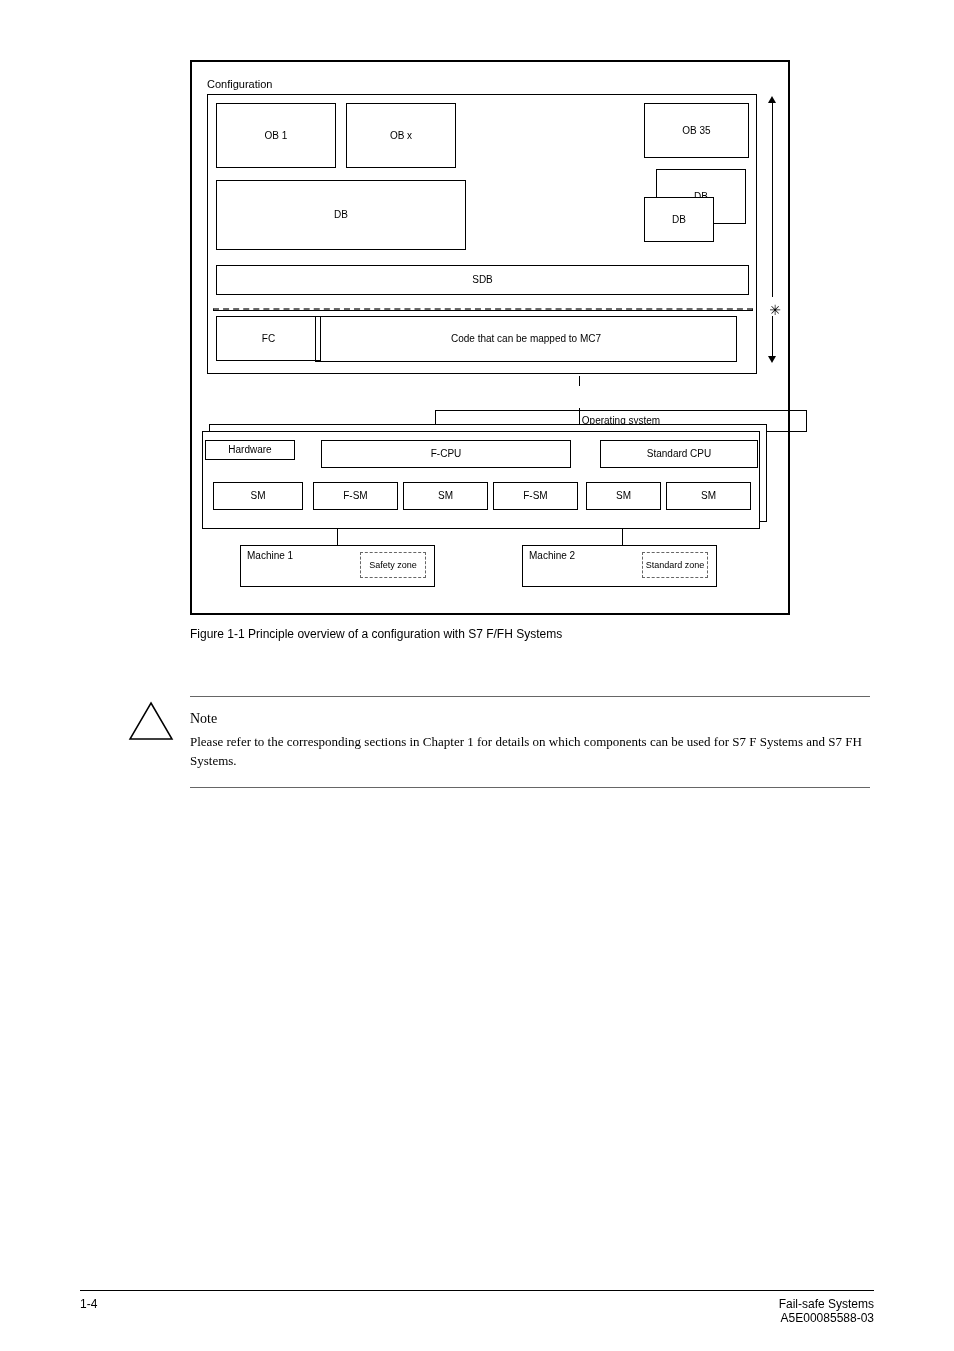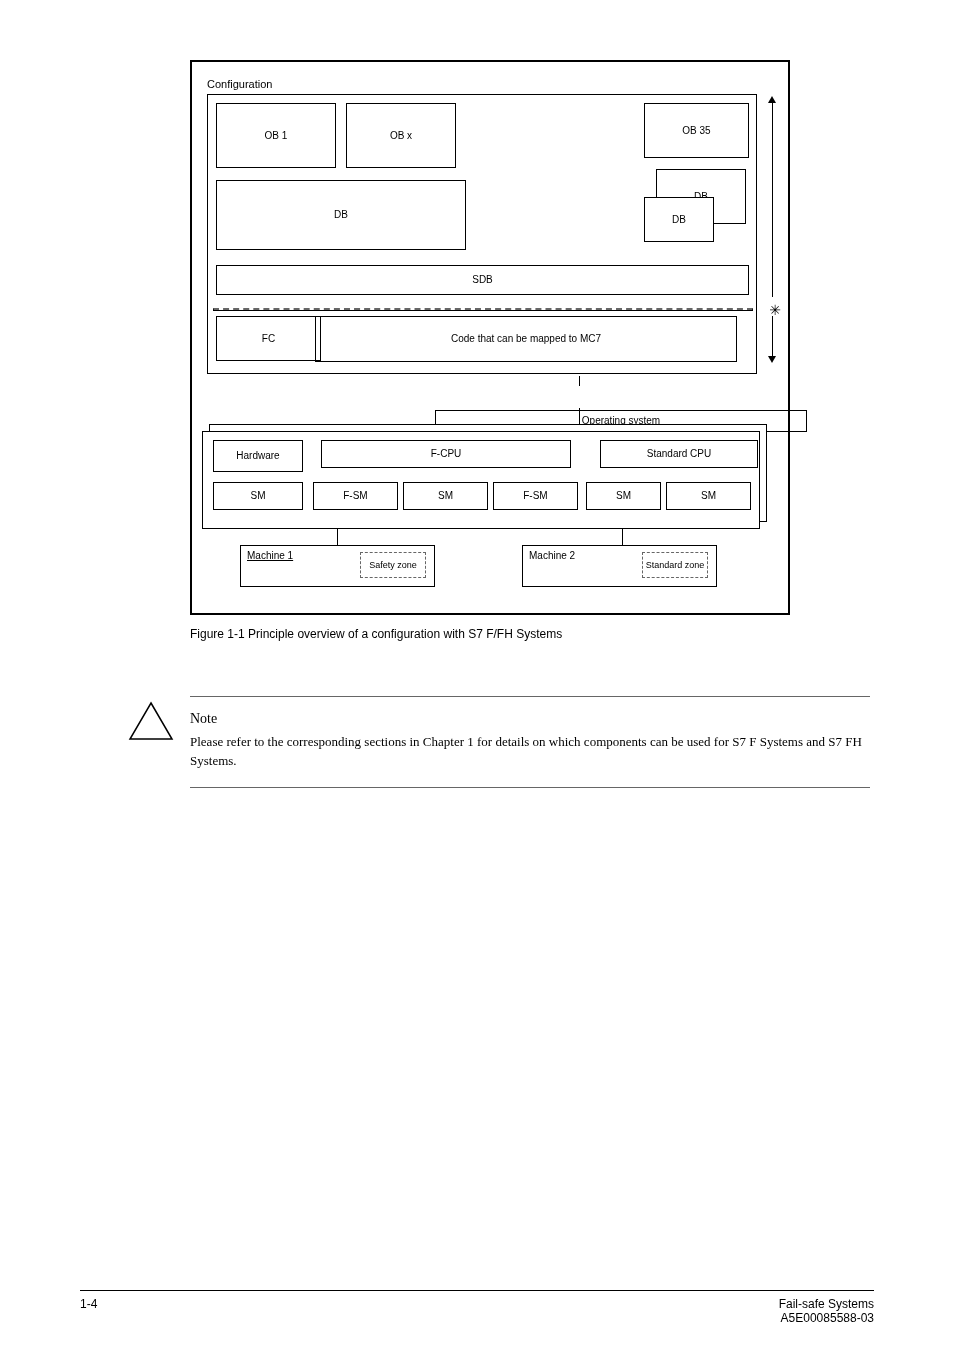--- a/index.html
+++ b/index.html
@@ -98,39 +98,39 @@
       text-align: center;
       display: flex;
       align-items: center;
       justify-content: center;
       line-height: 1.2;
     }
     .opsys { left: 243px; top: 324px; width: 372px; height: 22px; margin-top: 24px; }
     
     .hw-back { position: absolute; left: 17px; top: 362px; width: 558px; height: 98px; border: 1.5px solid #000; background:#fff;}
     .hw-front { position: absolute; left: 10px; top: 369px; width: 558px; height: 98px; border: 1.5px solid #000; background:#fff; }
-    .hw-row1-label { left: 10px; top: 8px; width: 90px; height: 32px; }
+    .hw-row1-label { left: 2px; top: 8px; width: 90px; height: 20px; }
     .hw-row1-long  { left: 118px; top: 8px; width: 250px; height: 28px; }
     .hw-row1-sm    { left: 397px; top: 8px; width: 158px; height: 28px; }
     .hw-row2-a { left: 10px; top: 50px; width: 90px; height: 28px; }
     .hw-row2-b { left: 110px; top: 50px; width: 85px; height: 28px; }
     .hw-row2-c { left: 200px; top: 50px; width: 85px; height: 28px; }
     .hw-row2-d { left: 290px; top: 50px; width: 85px; height: 28px; }
     .hw-row2-e { left: 383px; top: 50px; width: 75px; height: 28px; }
     .hw-row2-f { left: 463px; top: 50px; width: 85px; height: 28px; }
     
     .machine {
       position: absolute;
       border: 1.5px solid #000;
       font-size: 10px;
       padding: 4px 6px;
       width: 195px;
       height: 42px;
     }
-    .machine.left  { left: 48px; top: 483px; text-decoration: underline; }
+    .machine.left  { left: 48px; top: 483px; }
     .machine.right { left: 330px; top: 483px; }
     .machine .inner-dashed {
       position: absolute;
       right: 8px;
       top: 6px;
       width: 66px;
       height: 26px;
       border: 1px dashed #666;
       font-size: 9px;
       text-align: center;

